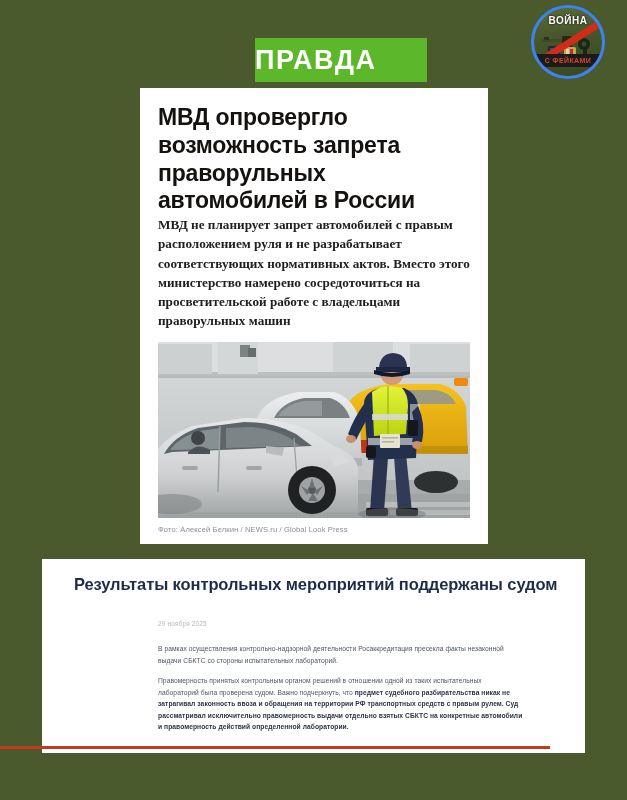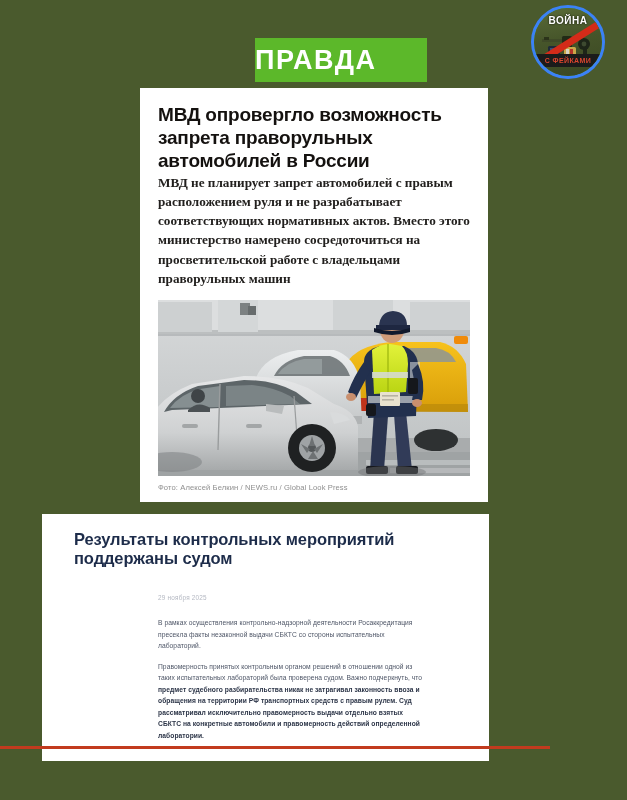--- a/index.html
+++ b/index.html
@@ -118,21 +118,21 @@
   .card-article {
     position: absolute;
     left: 140px;
     top: 88px;
     width: 348px;
     background: #ffffff;
     padding: 16px 18px 10px 18px;
   }
 
   .article-headline {
-    font-size: 19px;
+    font-size: 23px;
     line-height: 1.21;
     font-weight: bold;
     color: #14110f;
     font-family: "Liberation Sans", sans-serif;
     letter-spacing: -0.2px;
   }
 
   .article-lead {
     font-family: "Liberation Serif", serif;
     font-size: 13.2px;
@@ -157,22 +157,22 @@
     font-size: 7.6px;
     color: #8e8e8e;
     font-family: "Liberation Sans", sans-serif;
     letter-spacing: 0.1px;
   }
 
   
   .card-statement {
     position: absolute;
     left: 42px;
-    top: 514px;
-    width: 447px;
+    top: 559px;
+    width: 543px;
     background: #ffffff;
     padding: 16px 20px 20px 20px;
   }
 
   .statement-title {
     font-size: 16.5px;
     font-weight: bold;
     color: #1d2c4a;
     letter-spacing: -0.1px;
     margin-left: 12px;

